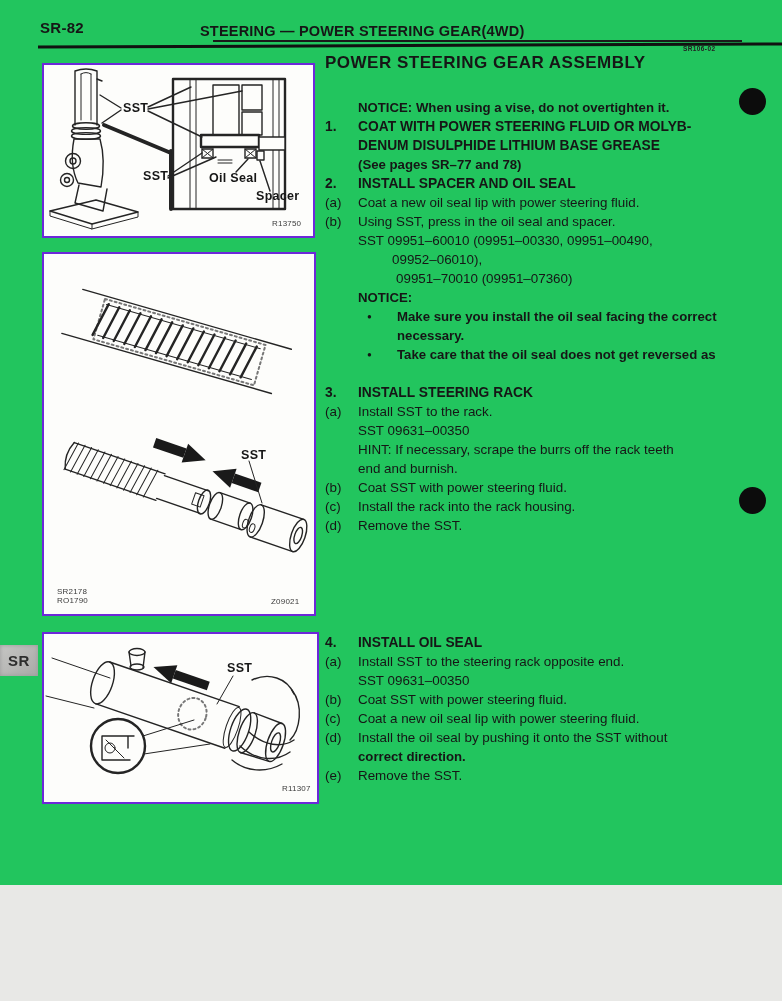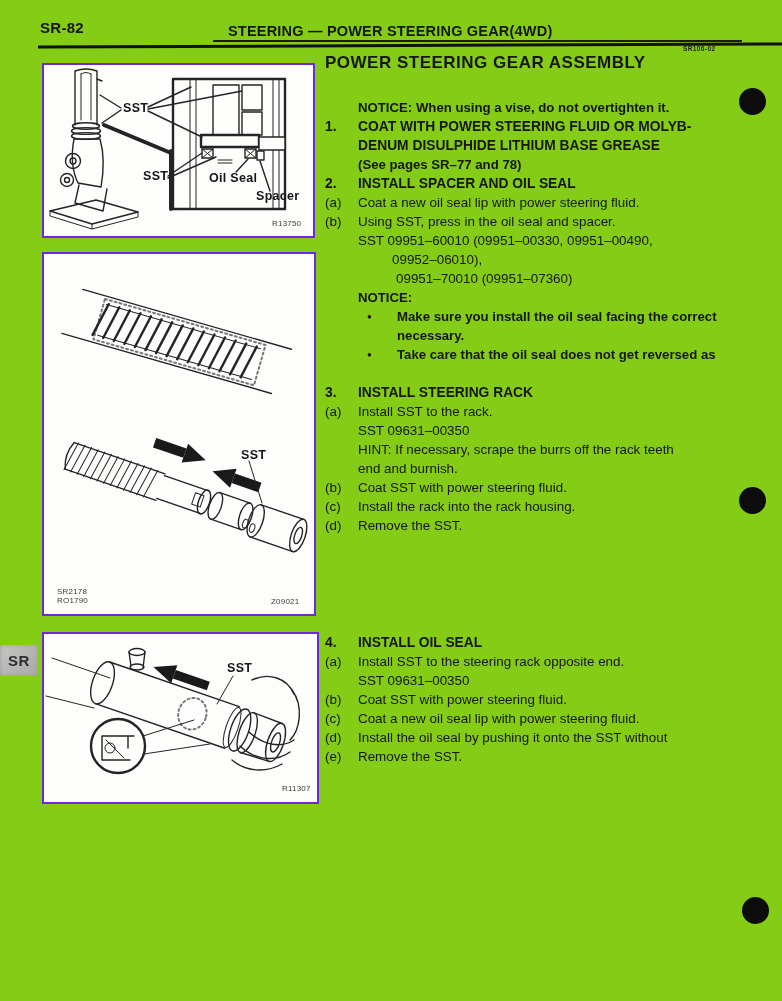--- a/index.html
+++ b/index.html
@@ -1,19 +1,19 @@
 <!DOCTYPE html>
 <html><head>
 <meta charset="utf-8">
 <style>
   html,body{margin:0;padding:0;background:#e8e8e6}
-  .page{position:relative;width:782px;height:1001px;background:#84cc16;font-family:"Liberation Sans",sans-serif;color:#161616;overflow:hidden}
+  .page{position:relative;width:782px;height:885px;background:#22c55e;font-family:"Liberation Sans",sans-serif;color:#161616;overflow:hidden}
   
   .hdr-num{position:absolute;left:40px;top:19px;font-size:15px;font-weight:700;letter-spacing:.3px}
-  .hdr-title{position:absolute;left:228px;top:23px;font-size:14.5px;font-weight:700;letter-spacing:.2px}
+  .hdr-title{position:absolute;left:200px;top:23px;font-size:14.5px;font-weight:700;letter-spacing:.2px}
   .hdr-underline{position:absolute;left:213px;top:40px;width:529px;height:2px;background:#1a1a1a}
   .hdr-rule{position:absolute;left:38px;top:44px;width:744px;height:3px;background:#111;transform:rotate(-.25deg)}
   .doc-code{position:absolute;left:683px;top:45px;font-size:6.5px;font-weight:700;letter-spacing:.4px;color:#222}
   
   .figbox{position:absolute;border:2px solid #6d28d9;background:#fdfdfb}
   #fig1{left:42px;top:63px;width:269px;height:171px}
   #fig2{left:42px;top:252px;width:270px;height:360px}
   #fig3{left:42px;top:632px;width:273px;height:168px}
   
   .rtitle{position:absolute;left:325px;top:53px;font-size:17px;font-weight:700;letter-spacing:.5px}
@@ -328,20 +328,24 @@
       </div>
     <div class="row">
         <span class="lab">(c)</span>
         <span class="txt">Coat a new oil seal lip with power steering fluid.</span>
       </div>
     <div class="row">
         <span class="lab">(d)</span>
         <span class="txt">Install the oil seal by pushing it onto the SST without</span>
       </div>
     <div class="row">
+        <span class="lab"></span>
+        <span class="txt bt">correct direction.</span>
+      </div>
+    <div class="row">
         <span class="lab">(e)</span>
         <span class="txt">Remove the SST.</span>
       </div>
   </div>
 
   <div class="sr-tab">SR</div>
   <div class="dot" id="dot1"></div>
   <div class="dot" id="dot2"></div>
   <div class="dot" id="dot3"></div>
 

